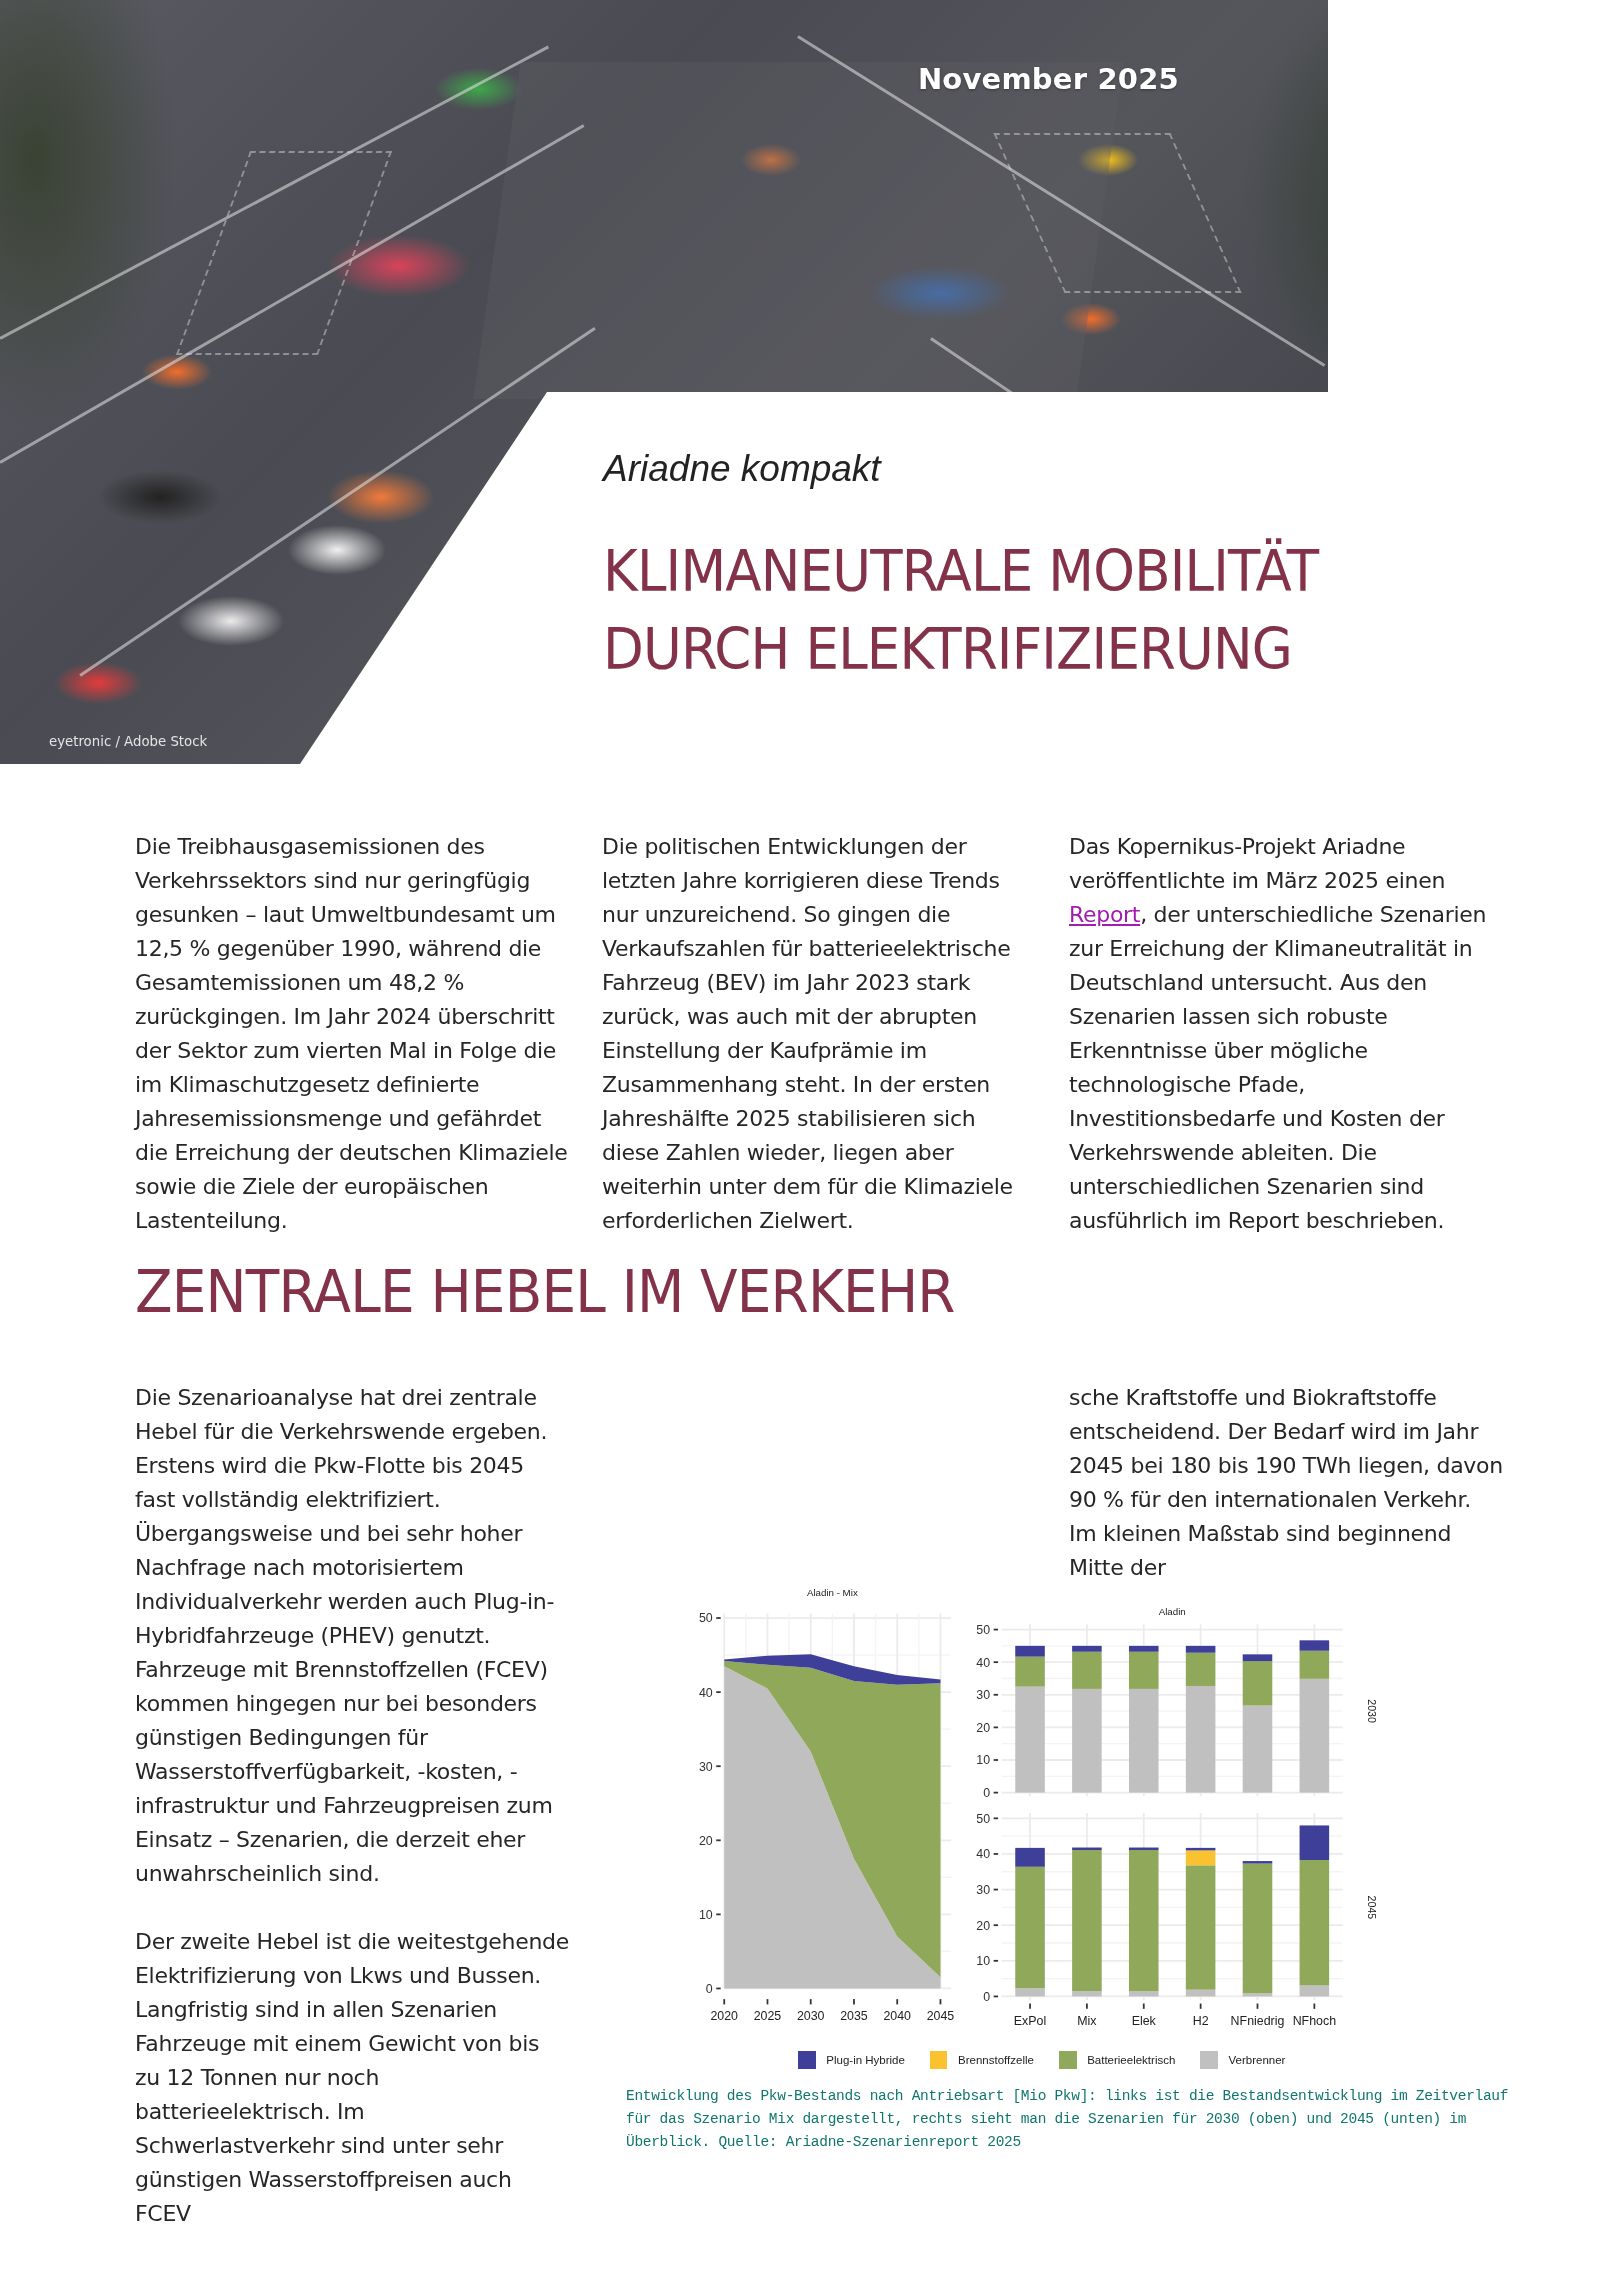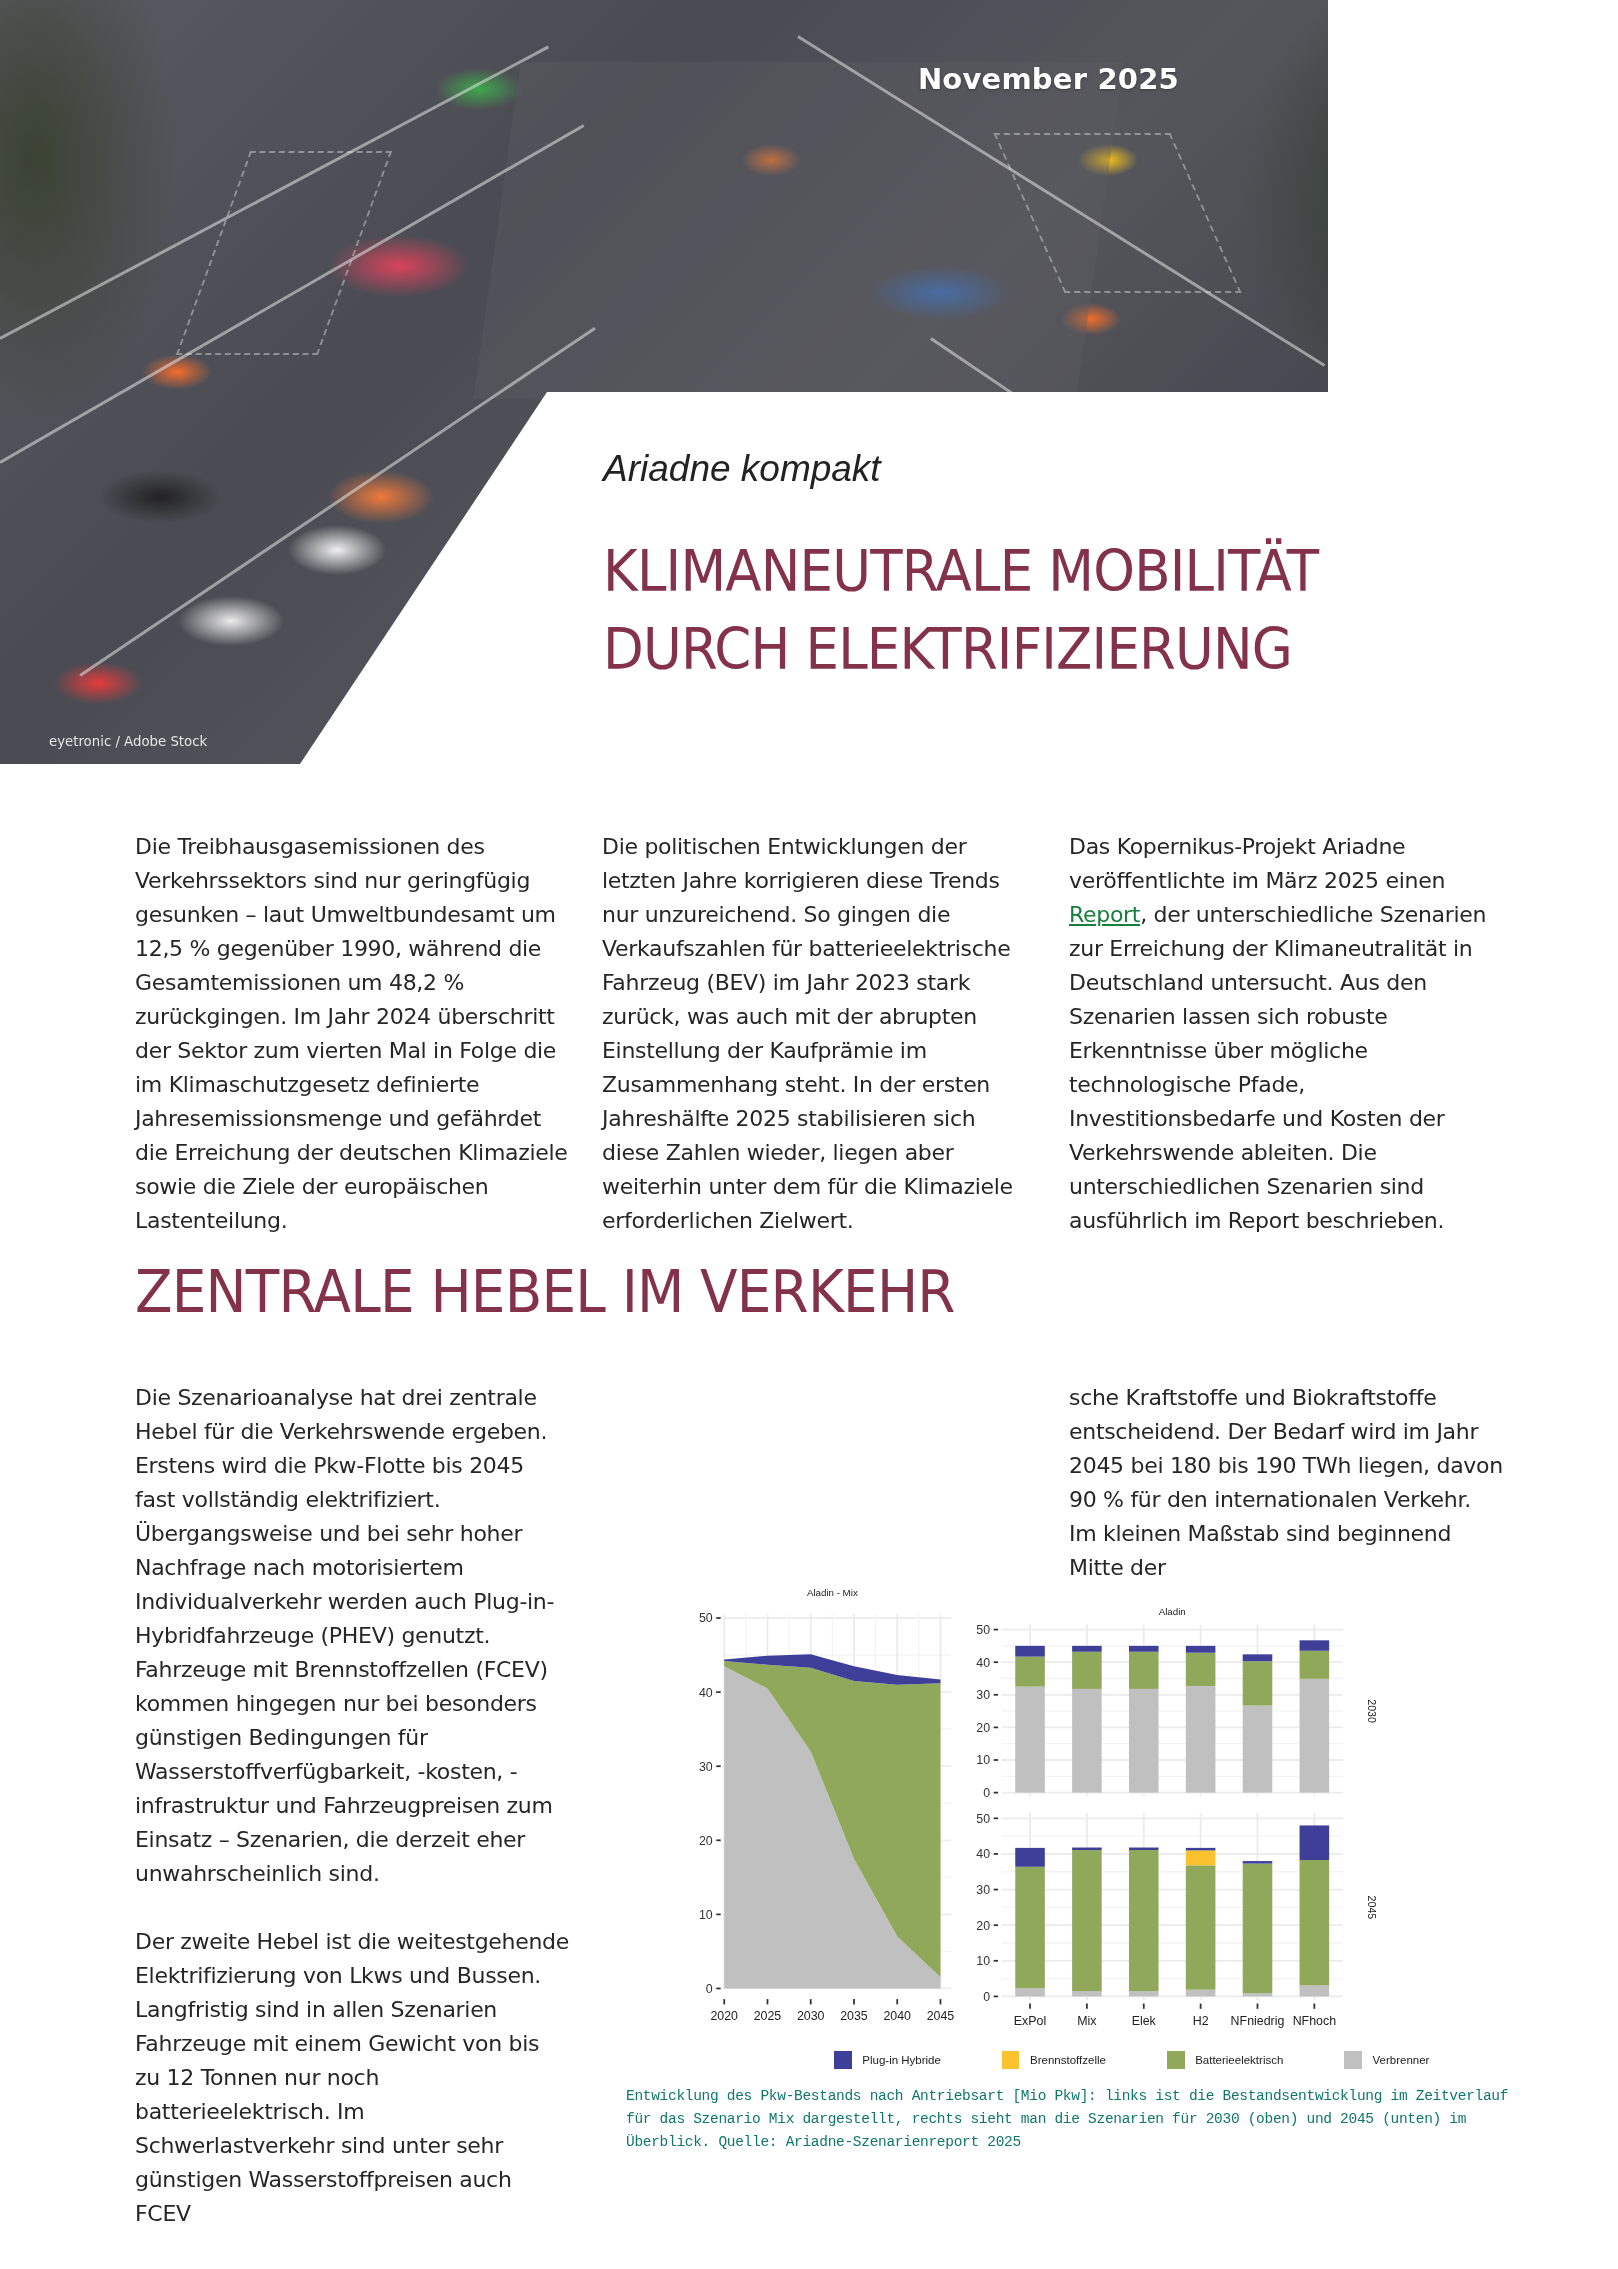--- a/index.html
+++ b/index.html
@@ -58,41 +58,41 @@
   }
 
   
   .col {
     position: absolute; width: 434px;
     font-family: "DejaVu Sans", sans-serif; font-size: 22px; line-height: 34px; color: #262626;
     letter-spacing: -0.3px;
   }
   .col p { margin-bottom: 34px; }
   .col p:last-child { margin-bottom: 0; }
-  .col a { color: #15803d; text-decoration: underline; margin-top: 23px; }
+  .col a { color: #a21caf; text-decoration: underline; margin-top: 23px; }
   .intro-1 { left: 135px; top: 830px; }
   .intro-2 { left: 602px; top: 830px; }
   .intro-3 { left: 1069px; top: 830px; }
 
   .section-heading {
     position: absolute; left: 135px; top: 1257px;
     font-family: "DejaVu Sans", sans-serif; font-size: 59px; color: #83324a; letter-spacing: -0.9px;
     transform: scaleX(0.93); transform-origin: left top; white-space: nowrap;
   }
 
   .sec-1 { left: 135px; top: 1381px; }
   .sec-2 { left: 602px; top: 1381px; }
   .sec-3 { left: 1069px; top: 1381px; }
 
   
   .figure { position: absolute; left: 656px; top: 1578px; width: 833px; height: 567px; }
   .figure svg text { font-family: "Liberation Sans", sans-serif; }
   .legend { position: absolute; left: 142px; top: 473px; display: flex; align-items: center; gap: 8.9px; font-family: "Liberation Sans", sans-serif; font-size: 11.5px; color: #222; }
   .legend .sw { width: 17.7px; height: 17.7px; display: inline-block; margin-right: 10.6px; }
-  .legend .li { display: flex; align-items: center; margin-right: 16px; margin-left: 36px; }
+  .legend .li { display: flex; align-items: center; margin-right: 16px; }
   .caption {
     position: absolute; left: 602px; top: 2085px; width: 887px;
     font-family: Liberation Mono, monospace; font-size: 14.5px; line-height: 23px; color: #0f766e; letter-spacing: -0.3px; margin-left: 24px;
   }
 </style>
 </head>
 <body>
 
 <div class="hero">
   <div class="photo">

